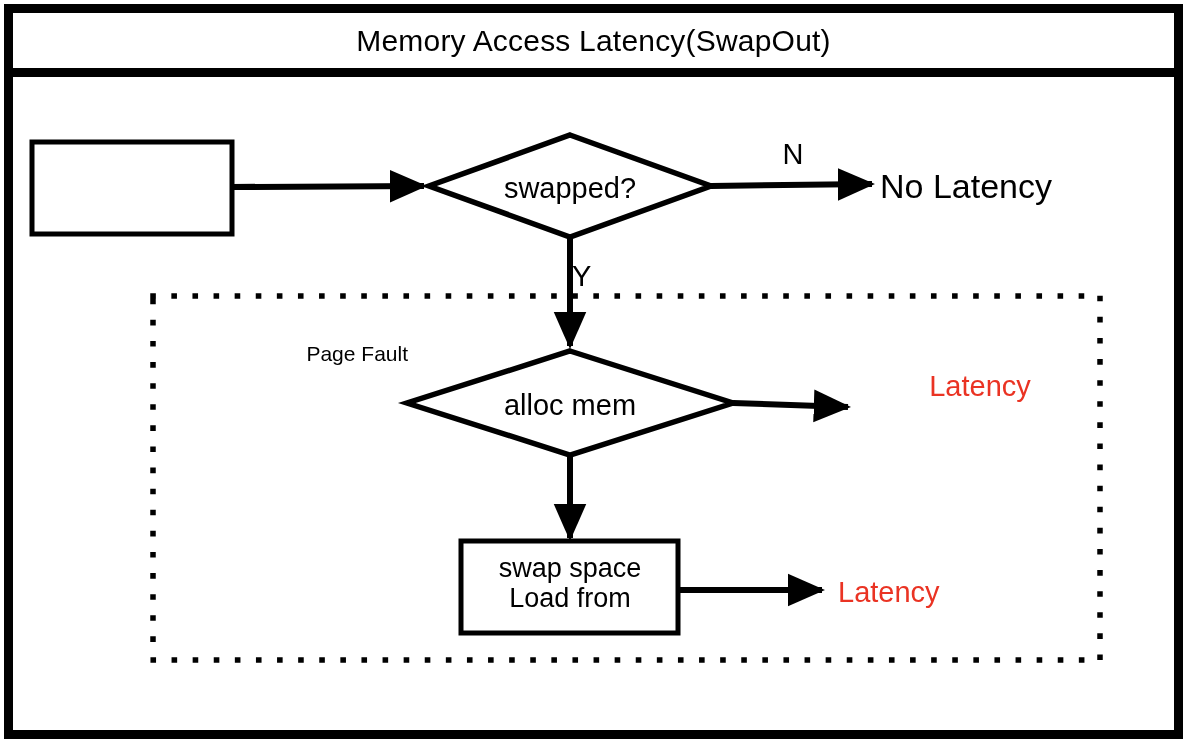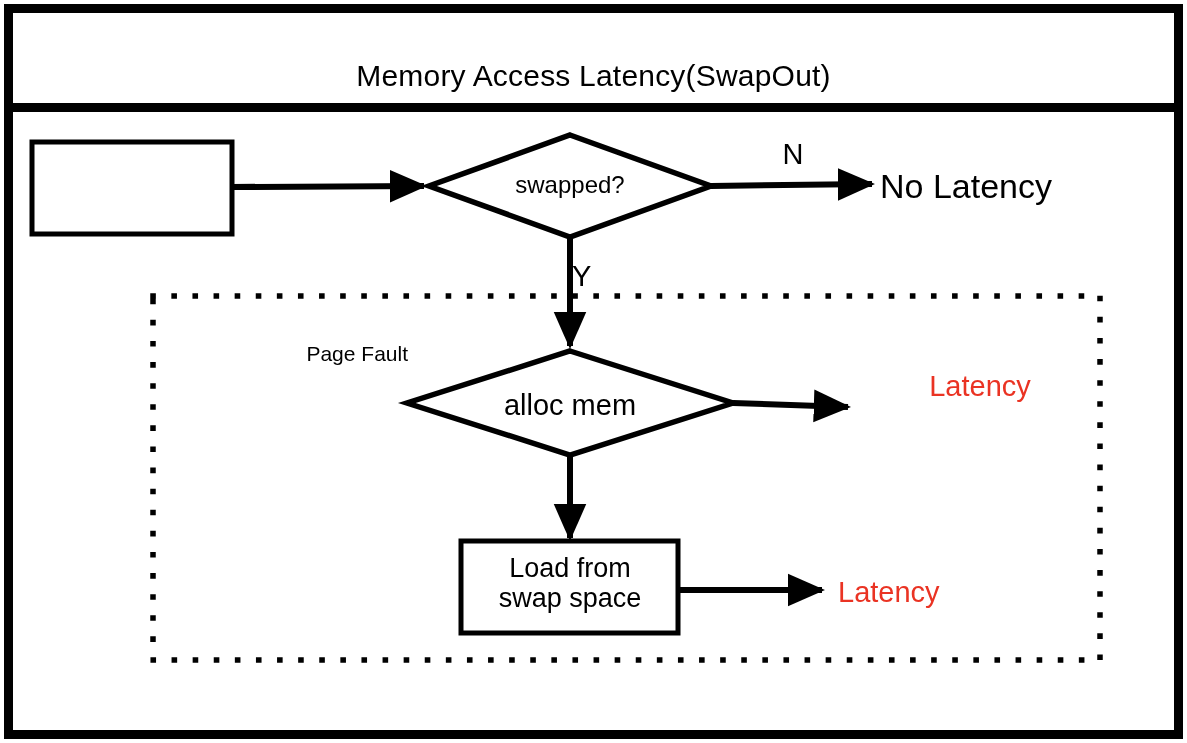--- a/index.html
+++ b/index.html
@@ -34,21 +34,20 @@
     left: 13px;
     top: 13px;
     width: 1161px;
     height: 64px;
     box-sizing: border-box;
     border-bottom: 9px solid #000000;
     background: #ffffff;
     display: flex;
     align-items: center;
     justify-content: center;
-    margin-top: 35px;
   }
   .title-text {
     font-size: 30px;
     color: #000000;
     letter-spacing: 0.2px;
     line-height: 1;
     white-space: nowrap;
   }
   
   #graph {
@@ -61,21 +60,21 @@
   
   .node-label {
     position: absolute;
     color: #000000;
     line-height: 1.12;
     text-align: center;
     white-space: nowrap;
     pointer-events: none;
   }
   .lbl-rw        { left: 32px;  top: 172px; width: 200px; font-size: 29px; }
-  .lbl-swapped   { left: 440px; top: 172px; width: 260px; font-size: 24px; text-align: center; }
+  .lbl-swapped   { left: 440px; top: 172px; width: 260px; font-size: 29px; text-align: center; }
   .lbl-nolat     { left: 880px; top: 167px; width: 230px; font-size: 34px; text-align: left; }
   .lbl-n         { left: 770px; top: 138px; width: 46px;  font-size: 29px; }
   .lbl-y         { left: 572px; top: 260px; width: 46px;  font-size: 29px; text-align: left; }
   .lbl-pagefault { left: 168px; top: 342px; width: 240px; font-size: 21px; text-align: right; }
   .lbl-alloc     { left: 440px; top: 389px; width: 260px; font-size: 29px; }
   .lbl-loadbox   { left: 462px; top: 553px; width: 216px; font-size: 27px; }
   .lbl-lat1 {
     left: 860px; top: 370px; width: 240px;
     font-size: 29px; color: #ea3323; text-align: center;
   }
@@ -136,19 +135,19 @@
 
   <div class="node-label lbl-pagefault">Page Fault</div>
 
   <div class="node-label lbl-alloc">alloc mem</div>
 
   <div class="node-label lbl-lat1">
     <div>Latency</div>
   </div>
 
   <div class="node-label lbl-loadbox">
+    <div>swap space</div>
     <div>Load from</div>
-    <div>swap space</div>
   </div>
 
   <div class="node-label lbl-lat2">Latency</div>
 
 </div>
 
 </body></html>

